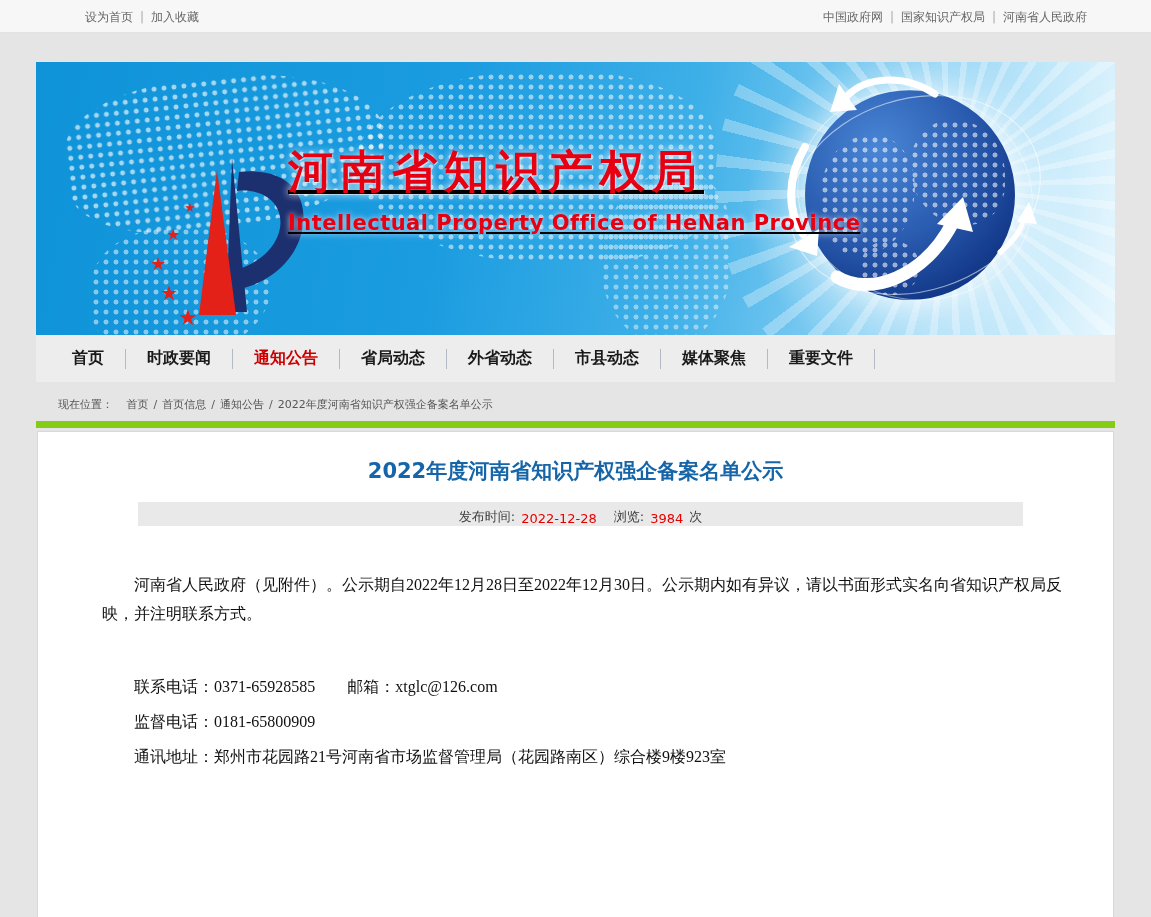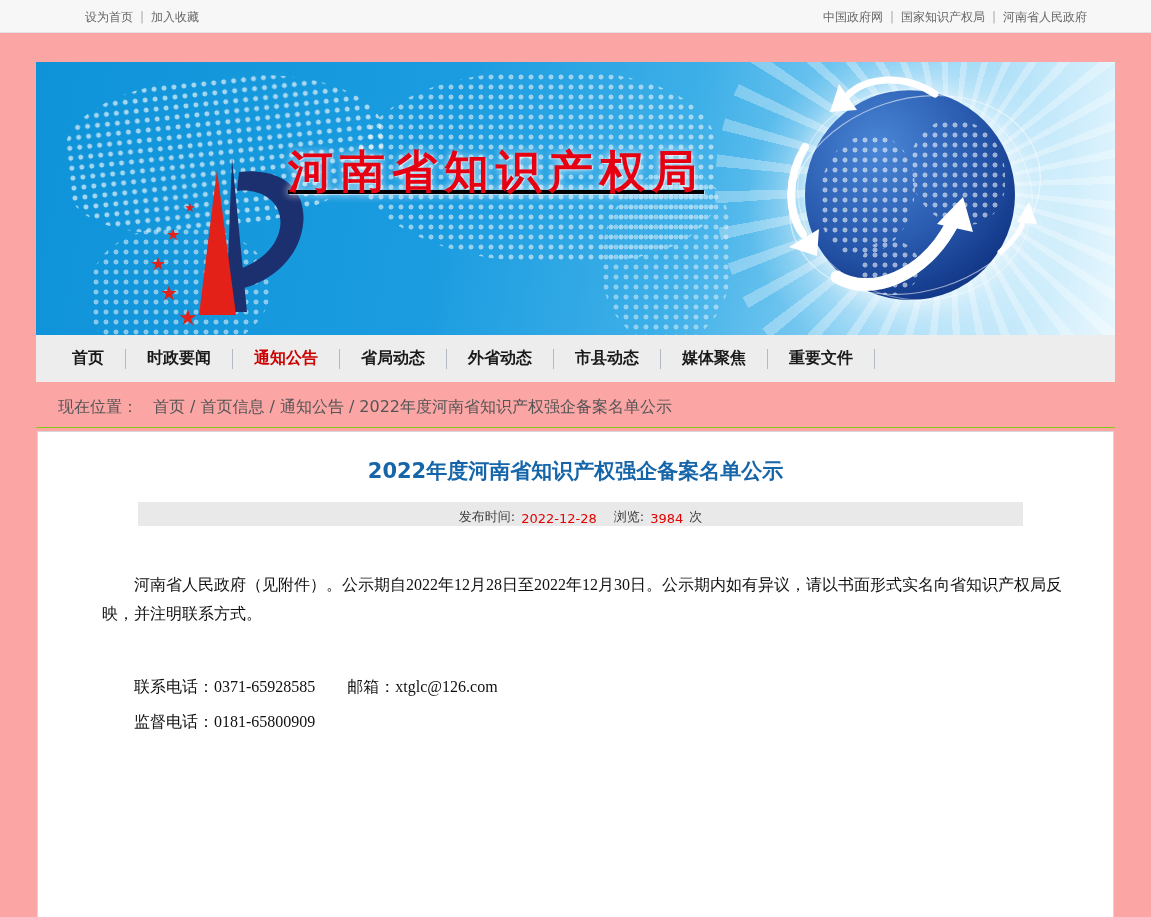--- a/index.html
+++ b/index.html
@@ -1,18 +1,18 @@
 <!DOCTYPE html>
 <html><head>
 <meta charset="utf-8">
 <style>
   * { margin:0; padding:0; box-sizing:border-box; }
   html,body { background:#fff; }
   body { font-family:"DejaVu Sans","Liberation Sans",sans-serif; }
-  .viewport { position:relative; width:1151px; height:917px; overflow:hidden; background:#fca5a5; }
+  .viewport { position:relative; width:1151px; height:917px; overflow:hidden; background:#e5e5e5; }
 
   
   .topbar { width:100%; height:33px; background:#f7f7f7; border-bottom:1px solid #e3e3e3; }
   .topbar-inner { width:1079px; height:32px; margin:0 auto; display:flex; justify-content:space-between; align-items:center; padding:0 28px 0 49px; }
   .topbar a { color:#666; text-decoration:none; font-size:12px; }
   .tsep { color:#aaa; font-size:12px; margin:0 7px; }
 
   
   .banner-wrap { width:1079px; height:273px; margin:29px auto 0; position:relative; overflow:hidden;
     background:linear-gradient(100deg,#0f93d8 0%,#1b9ce0 38%,#3fb0e8 60%,#8ed2f4 78%,#c9ebfb 92%,#e8f7fe 100%); }
@@ -40,21 +40,21 @@
   .banner-title-en { color:#e60012; font-size:21px; font-weight:bold; margin-top:9px; letter-spacing:.5px; white-space:nowrap;
     text-shadow:0 0 6px rgba(255,255,255,.8); }
 
   
   .mainnav { width:1079px; height:47px; margin:0 auto; background:#ededed; display:flex; align-items:center; padding-left:15px; }
   .nav-item { font-size:16px; font-weight:bold; color:#1a1a1a; padding:0 21px; text-decoration:none; cursor:pointer; white-space:nowrap; }
   .nav-item.active { color:#cc0000; }
   .navsep { width:1px; height:20px; background:#b3bac4; }
 
   
-  .breadcrumb { width:1079px; margin:7px auto 0; padding:8px 0 9px 22px; font-size:16px; color:#555; border-bottom:1px solid #84cc16; }
+  .breadcrumb { width:1079px; margin:7px auto 0; padding:8px 0 9px 22px; font-size:11px; color:#555; border-bottom:7px solid #84cc16; }
   .breadcrumb a { color:#555; text-decoration:none; }
   .bsep { margin:0 5px; color:#555; }
 
   
   .article-box { width:1077px; margin:3px auto 0; border:1px solid #d8d8d8; background:#fff; min-height:560px; }
   .article-title { margin-top:25px; text-align:center; color:#1565a8; font-size:21px; font-weight:bold; }
   .article-meta { margin:17px 90px 0 100px; height:24px; background:#e9e9e9; display:flex; justify-content:center; align-items:flex-end; font-size:13px; color:#404040; }
   .article-meta .red { color:#e60000; }
   .article-meta span { margin:0 3px; }
   .article-content { padding:44px 38px 30px 64px; font-family:"Liberation Serif","DejaVu Serif",serif; font-size:16px; color:#101010; }
@@ -103,20 +103,21 @@
       <polygon points="88,8 103,162 82,162" fill="#1c2f6e"></polygon>
       <polygon points="73,20 92,165 55,165" fill="#e32119"></polygon>
       <text x="40" y="62" font-size="13" fill="#e32119">★</text>
       <text x="22" y="90" font-size="16" fill="#e32119">★</text>
       <text x="6" y="120" font-size="18" fill="#e32119">★</text>
       <text x="16" y="150" font-size="20" fill="#e32119">★</text>
       <text x="34" y="175" font-size="22" fill="#e32119">★</text>
     </svg>
     <div class="banner-titles">
       <div class="banner-title-cn">河南省知识产权局</div>
+      <div class="banner-title-en">Intellectual Property Office of HeNan Province</div>
     </div>
   </div>
 
   <nav class="mainnav" id="mainnav">
       <a class="nav-item" href="#">首页</a>
       <span class="navsep"></span>
       <a class="nav-item" href="#">时政要闻</a>
       <span class="navsep"></span>
       <a class="nav-item active" href="#">通知公告</a>
       <span class="navsep"></span>
@@ -145,18 +146,19 @@
       <span class="red">3984</span>
       <span>次</span>
     </div>
     <div class="article-content">
       <div id="paragraphs">
           <p class="para">河南省人民政府（见附件）。公示期自2022年12月28日至2022年12月30日。公示期内如有异议，请以书面形式实名向省知识产权局反映，并注明联系方式。</p>
         </div>
       <div class="contacts" id="contacts">
           <p>联系电话：0371-65928585　　邮箱：xtglc@126.com</p>
           <p>监督电话：0181-65800909</p>
+          <p>通讯地址：郑州市花园路21号河南省市场监督管理局（花园路南区）综合楼9楼923室</p>
         </div>
 
     </div>
   </div>
 
 </div>
 
 </body></html>

